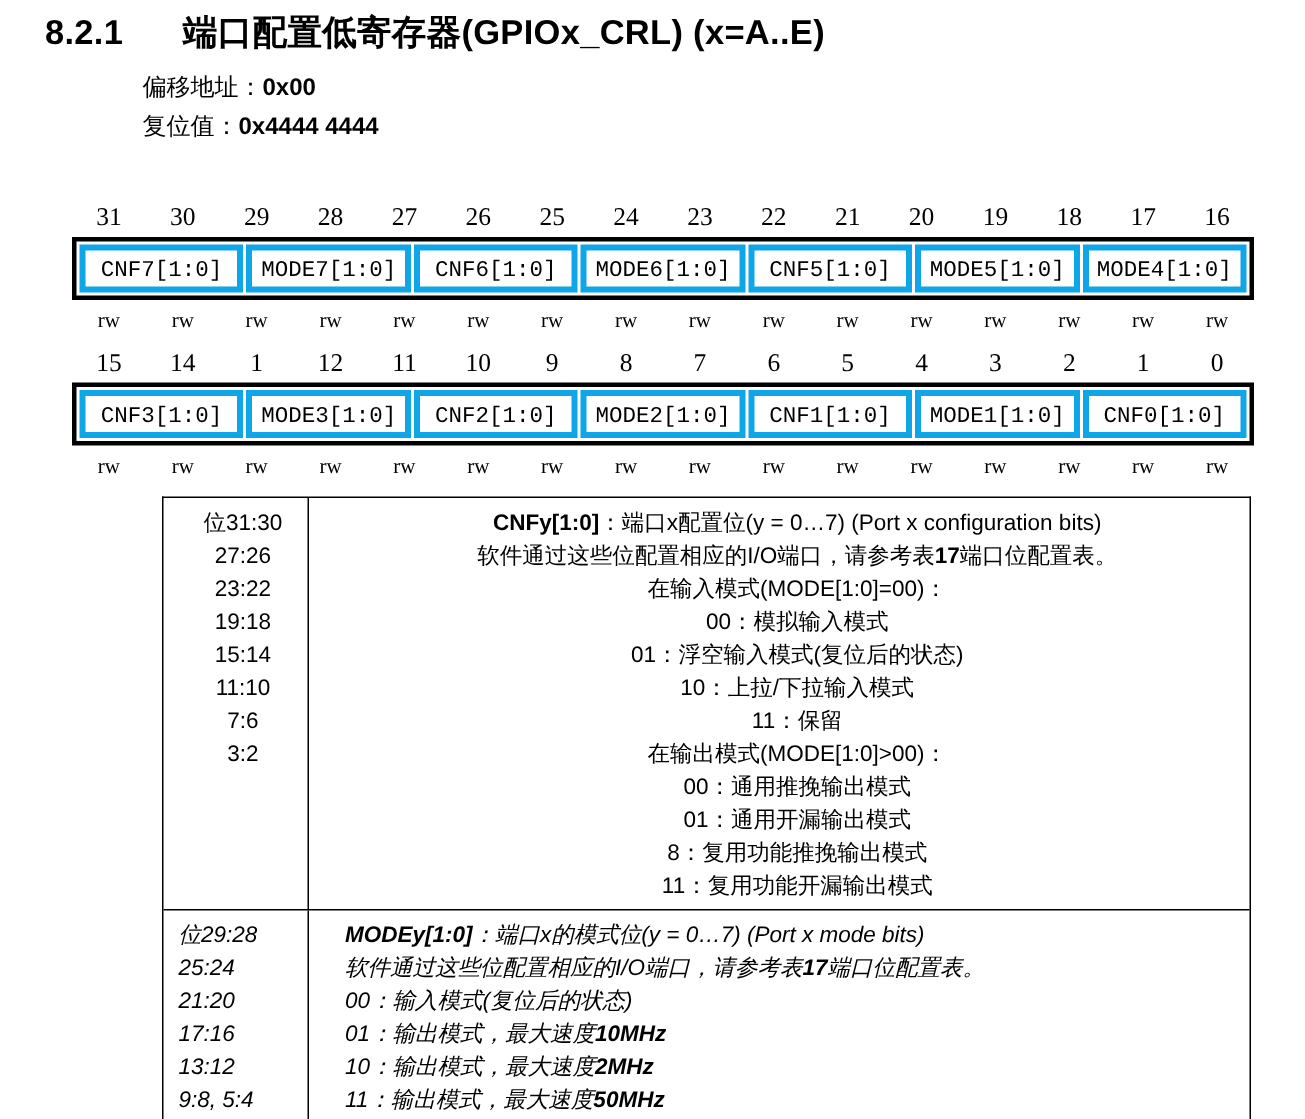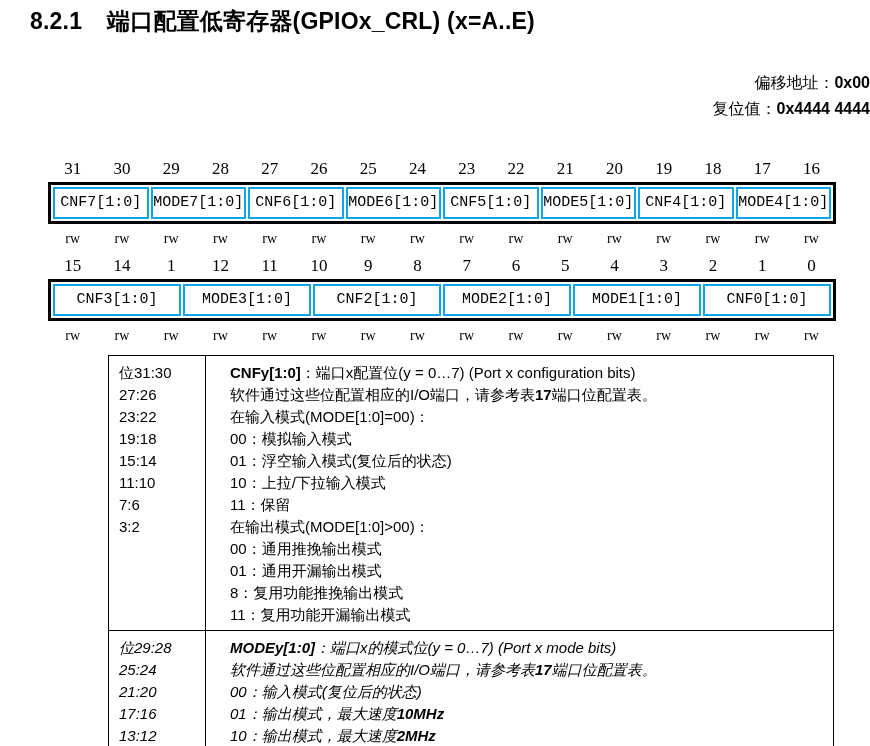--- a/index.html
+++ b/index.html
@@ -5,39 +5,39 @@
   * { box-sizing: border-box; }
   html, body { margin: 0; padding: 0; }
   body {
     width: 870px; height: 746px;
     background: #ffffff; color: #000000;
     font-family: "Liberation Sans", sans-serif;
     overflow: hidden; position: relative;
   }
   
   .heading { margin: 8px 0 0 30px; font-weight: bold; font-size: 23px; line-height: 26px; letter-spacing: 0.2px; }
-  .hnum { display: inline-block; min-width: 58px; margin-right: 19px; }
-  
-  .meta { margin: 36px 0 0 95px; font-size: 16px; font-family: "Liberation Serif", serif; line-height: 26px; text-align: right; }
+  .hnum { display: inline-block; min-width: 58px; margin-right: 34px; }
+  
+  .meta { margin: 12px 0 0 95px; font-size: 16px; font-family: "Liberation Serif", serif; line-height: 26px; }
   .meta b { font-family: "Liberation Sans", sans-serif; font-weight: bold; }
   
   .regwrap { width: 788px; margin: 6px 0 0 48px; }
   .bitrow { display: flex; height: 18px; line-height: 18px; font-family: "Liberation Serif", serif; font-size: 17px; margin-top: 38px; }
   .bitrow.second { margin-top: 10px; }
   .bitslot { flex: 1; text-align: center; }
   .fieldrow { display: flex; border: 3px solid #000; padding: 2px; gap: 2px; margin-top: 4px; }
   .fieldcell {
-    flex: 1; border: 2px solid #0ea5e9; height: 32px; line-height: 28px; text-align: center;
+    flex: 1; border: 4px solid #0ea5e9; height: 32px; line-height: 28px; text-align: center;
     font-family: "Liberation Mono", "DejaVu Sans Mono", monospace; font-size: 15px; white-space: nowrap; overflow: hidden;
   }
   .rwrow { display: flex; margin-top: 7px; height: 16px; line-height: 16px; font-family: "Liberation Serif", serif; font-size: 14px; }
   
   .desc { margin: 11px 0 0 108px; width: 726px; border: 1px solid #000; border-bottom: none; }
   .drow { display: flex; border-bottom: 1px solid #000; }
-  .drow.r0 { height: 275px; }
+  .drow.r0 { height: 275px; text-align: center; }
   .drow.r1 { height: 152px; font-style: italic; }
   .drow.partial { height: 20px; border-bottom: none; }
   .dleft { width: 97px; border-right: 1px solid #000; padding: 6px 0 0 10px; }
   .dright { flex: 1; padding: 6px 0 0 24px; }
   .dline { font-size: 15px; line-height: 22px; white-space: nowrap; }
   .dline b { font-weight: bold; }
 </style>
 </head>
 <body>
 
@@ -73,21 +73,20 @@
       <div class="bitslot">17</div>
       <div class="bitslot">16</div>
     </div>
   <div class="fieldrow" id="fields-0">
       <div class="fieldcell">CNF7[1:0]</div>
       <div class="fieldcell">MODE7[1:0]</div>
       <div class="fieldcell">CNF6[1:0]</div>
       <div class="fieldcell">MODE6[1:0]</div>
       <div class="fieldcell">CNF5[1:0]</div>
       <div class="fieldcell">MODE5[1:0]</div>
-      <div class="fieldcell">CNF4[1:0]</div>
       <div class="fieldcell">MODE4[1:0]</div>
     </div>
   <div class="rwrow" id="access-0">
       <div class="bitslot">rw</div>
       <div class="bitslot">rw</div>
       <div class="bitslot">rw</div>
       <div class="bitslot">rw</div>
       <div class="bitslot">rw</div>
       <div class="bitslot">rw</div>
       <div class="bitslot">rw</div>
@@ -118,20 +117,21 @@
       <div class="bitslot">3</div>
       <div class="bitslot">2</div>
       <div class="bitslot">1</div>
       <div class="bitslot">0</div>
     </div>
   <div class="fieldrow" id="fields-1">
       <div class="fieldcell">CNF3[1:0]</div>
       <div class="fieldcell">MODE3[1:0]</div>
       <div class="fieldcell">CNF2[1:0]</div>
       <div class="fieldcell">MODE2[1:0]</div>
+      <div class="fieldcell">CNF1[1:0]</div>
       <div class="fieldcell">MODE1[1:0]</div>
       <div class="fieldcell">CNF0[1:0]</div>
     </div>
   <div class="rwrow" id="access-1">
       <div class="bitslot">rw</div>
       <div class="bitslot">rw</div>
       <div class="bitslot">rw</div>
       <div class="bitslot">rw</div>
       <div class="bitslot">rw</div>
       <div class="bitslot">rw</div>

